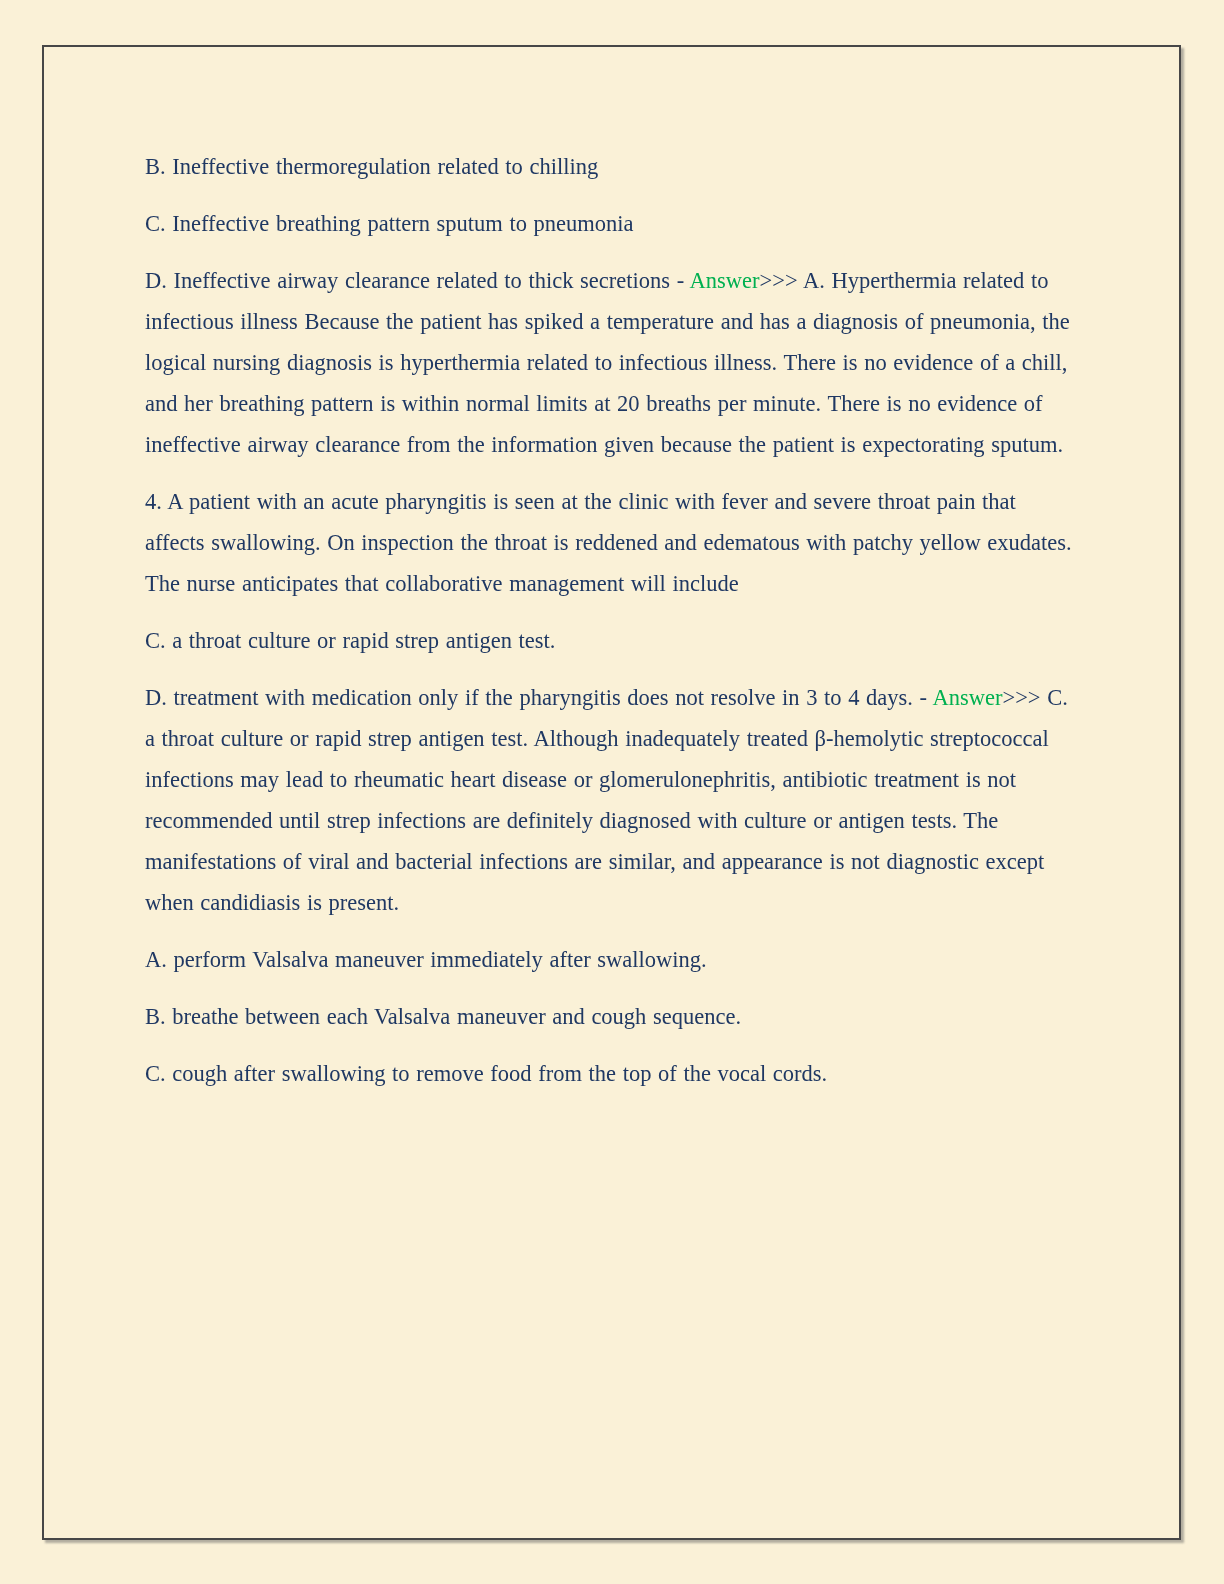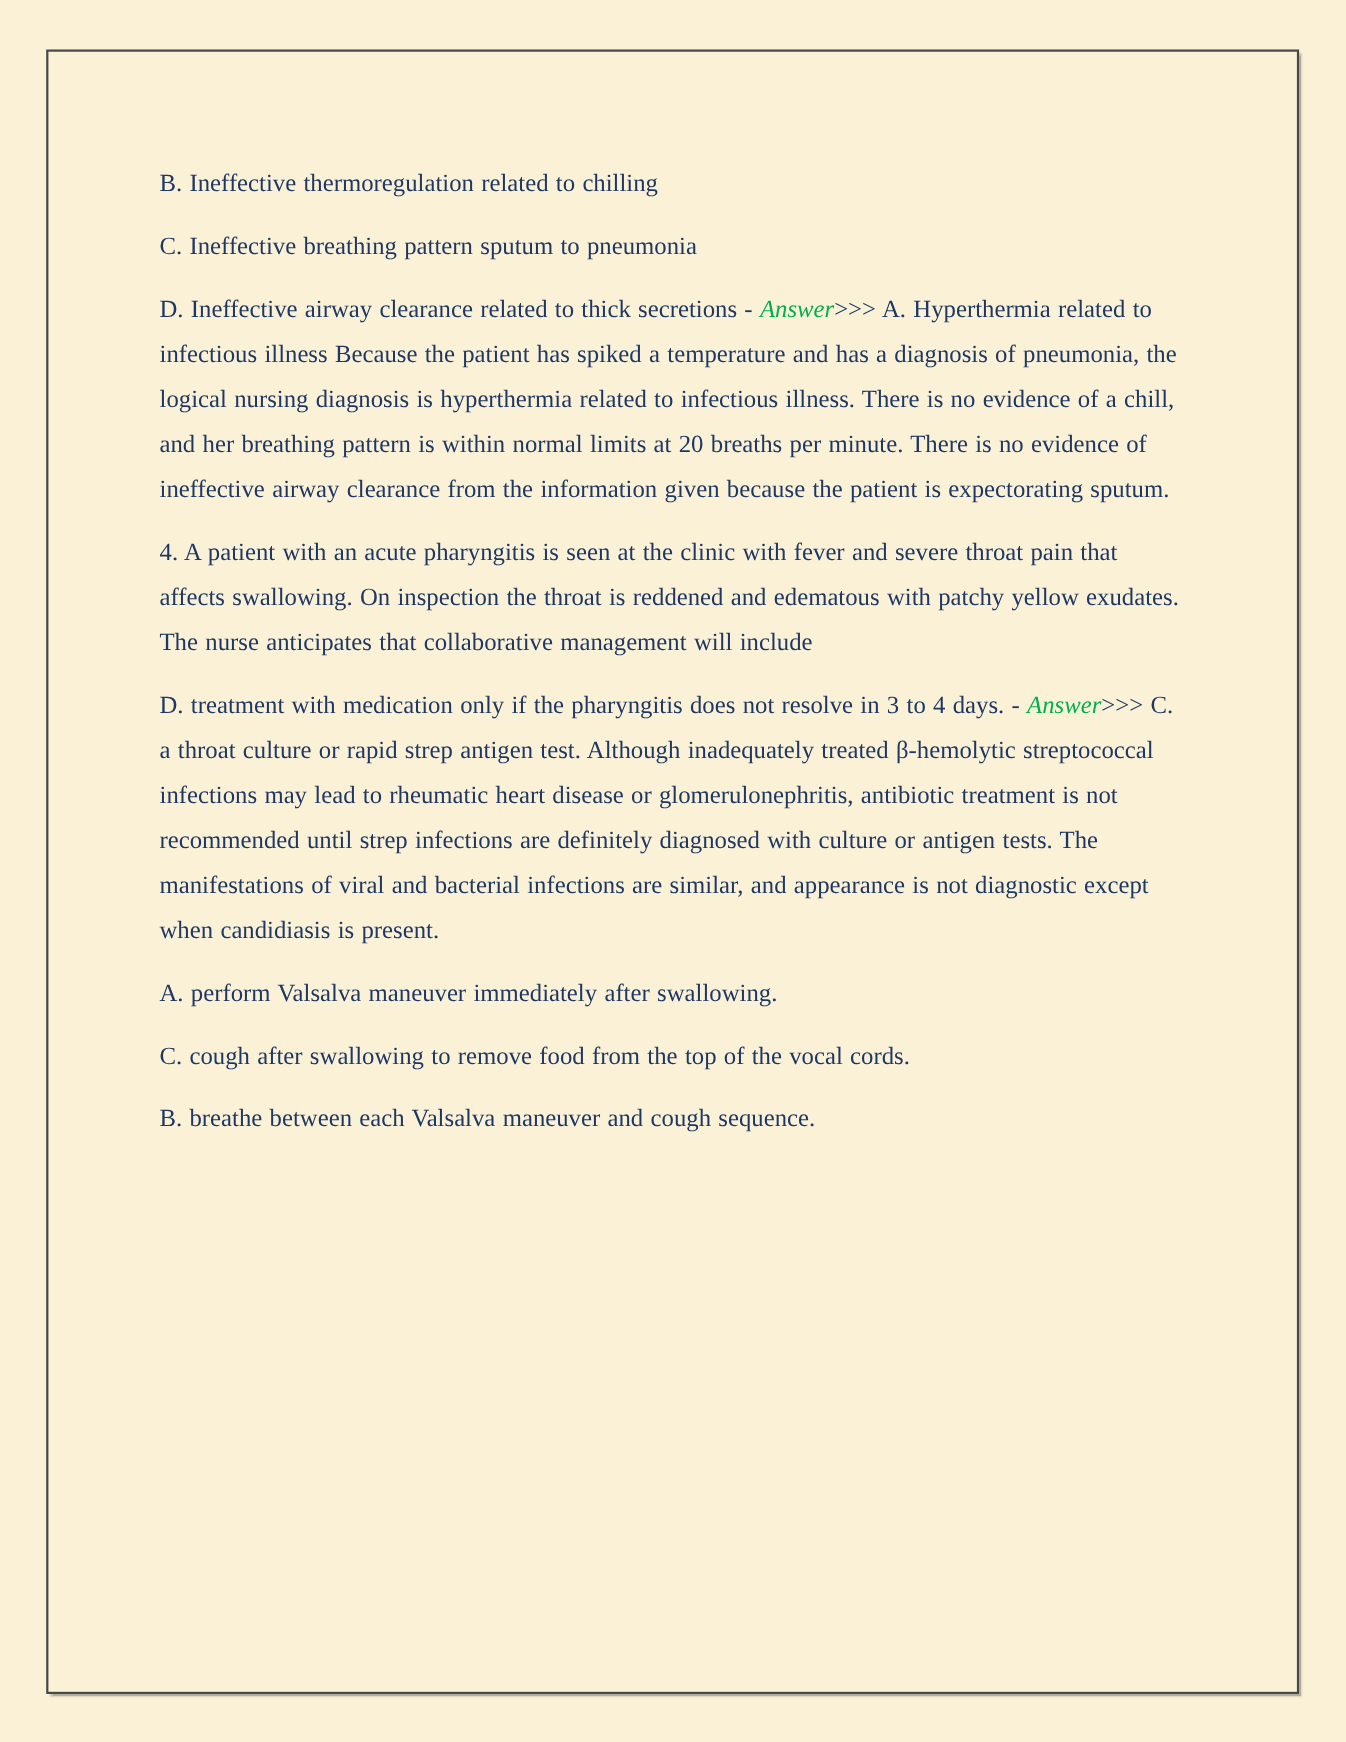--- a/index.html
+++ b/index.html
@@ -43,30 +43,30 @@
   .para {
     margin: 0 0 16px 0;
     font-size: 22.5px;
     line-height: 41px;
     color: var(--text-color);
     text-align: left;
     word-spacing: 1px;
   }
   .para .green {
     color: var(--answer-green);
-    font-style: italic;
   }
 </style>
 </head>
 <body>
 
 <div class="frame">
   <div class="content">
       <p class="para"><span>B. Ineffective thermoregulation related to chilling</span></p>
       <p class="para"><span>C. Ineffective breathing pattern sputum to pneumonia</span></p>
       <p class="para"><span>D. Ineffective airway clearance related to thick secretions - </span><span class="green">Answer</span><span>&gt;&gt;&gt; A. Hyperthermia related to infectious illness Because the patient has spiked a temperature and has a diagnosis of pneumonia, the logical nursing diagnosis is hyperthermia related to infectious illness. There is no evidence of a chill, and her breathing pattern is within normal limits at 20 breaths per minute. There is no evidence of ineffective airway clearance from the information given because the patient is expectorating sputum.</span></p>
       <p class="para"><span>4. A patient with an acute pharyngitis is seen at the clinic with fever and severe throat pain that affects swallowing. On inspection the throat is reddened and edematous with patchy yellow exudates. The nurse anticipates that collaborative management will include</span></p>
+      <p class="para"><span>C. a throat culture or rapid strep antigen test.</span></p>
       <p class="para"><span>D. treatment with medication only if the pharyngitis does not resolve in 3 to 4 days. - </span><span class="green">Answer</span><span>&gt;&gt;&gt; C. a throat culture or rapid strep antigen test. Although inadequately treated β-hemolytic streptococcal infections may lead to rheumatic heart disease or glomerulonephritis, antibiotic treatment is not recommended until strep infections are definitely diagnosed with culture or antigen tests. The manifestations of viral and bacterial infections are similar, and appearance is not diagnostic except when candidiasis is present.</span></p>
       <p class="para"><span>A. perform Valsalva maneuver immediately after swallowing.</span></p>
+      <p class="para"><span>B. breathe between each Valsalva maneuver and cough sequence.</span></p>
       <p class="para"><span>C. cough after swallowing to remove food from the top of the vocal cords.</span></p>
-      <p class="para"><span>B. breathe between each Valsalva maneuver and cough sequence.</span></p>
     </div>
 </div>
 
 </body></html>

